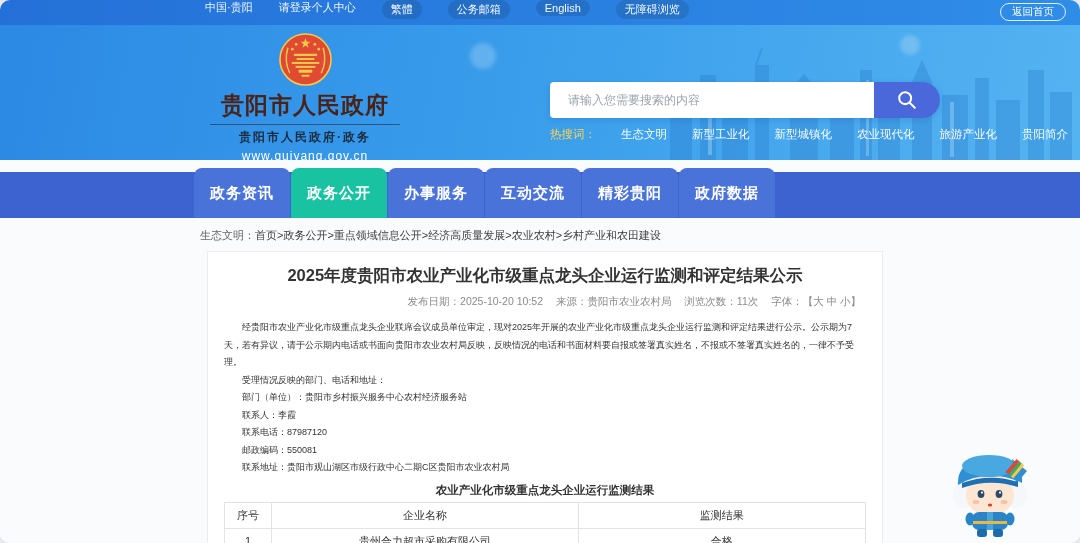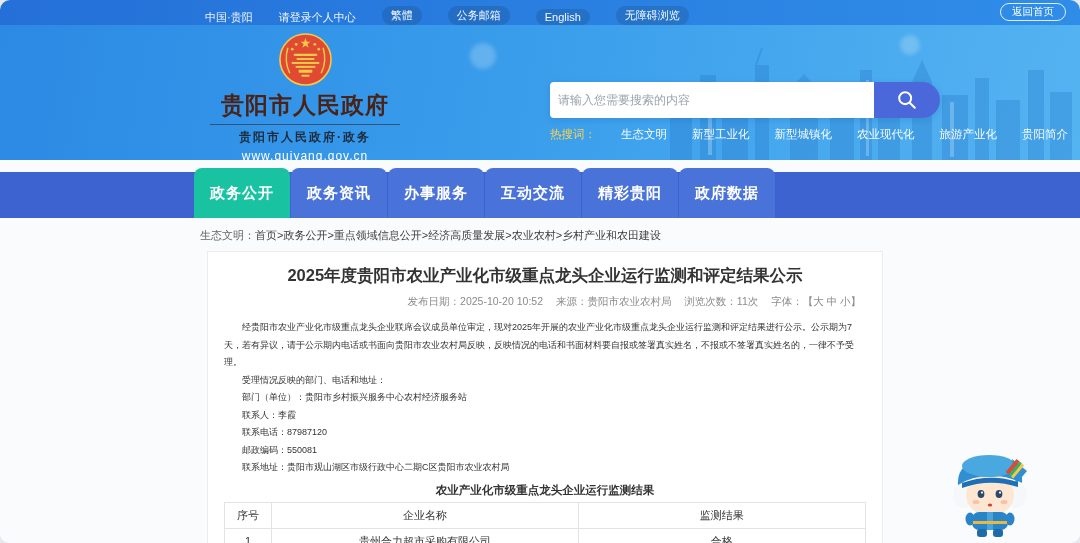--- a/index.html
+++ b/index.html
@@ -6,21 +6,21 @@
   body{
     width:1080px;height:543px;overflow:hidden;background:#e7e9ee;
     font-family:"Liberation Sans","DejaVu Sans",sans-serif;
     position:relative;
   }
   .page{position:absolute;inset:0;border-radius:10px;overflow:hidden;background:#fafbfd;}
 
   
   .topbar{
     height:25px;background:linear-gradient(90deg,#2470d8,#2f8de8);
-    display:flex;align-items:flex-end;padding-left:205px;color:#fff;
+    display:flex;align-items:flex-start;padding-left:205px;color:#fff;
     font-size:11px;position:relative;
   }
   .tb-link{margin-right:26px;opacity:.95;cursor:pointer;white-space:nowrap;}
   .tb-link.pill{background:rgba(0,0,0,.12);padding:2px 9px;border-radius:9px;}
   .home-btn{
     position:absolute;right:14px;top:3px;border:1px solid rgba(255,255,255,.85);
     border-radius:10px;padding:1px 11px;font-size:10.5px;cursor:pointer;white-space:nowrap;
   }
 
   
@@ -39,21 +39,21 @@
   .site-title{
     font-size:23px;font-weight:bold;color:#4a2318;letter-spacing:1px;margin-top:1px;
     padding-bottom:3px;border-bottom:1px solid rgba(45,30,40,.55);white-space:nowrap;
   }
   .site-sub{font-size:12px;font-weight:bold;color:#1c2b3d;letter-spacing:2px;margin-top:4px;white-space:nowrap;}
   .site-url{font-size:12px;color:#ffffff;letter-spacing:1px;margin-top:3px;}
 
   .search-wrap{position:absolute;left:550px;top:57px;width:390px;}
   .search-row{display:flex;height:36px;box-shadow:0 2px 6px rgba(20,70,140,.18);border-radius:4px 18px 18px 4px;}
   .search-input{
-    flex:1;border:none;outline:none;border-radius:4px 0 0 4px;padding:0 8px;
+    flex:1;border:none;outline:none;border-radius:4px 0 0 4px;padding:0 18px;
     font-size:12px;color:#333;background:#fff;font-family:inherit;
   }
   .search-input::placeholder{color:#9aa3ad;}
   .search-btn{
     width:66px;background:#4a68da;border-radius:0 18px 18px 0;
     display:flex;align-items:center;justify-content:center;cursor:pointer;
   }
   .hotwords{margin-top:9px;font-size:11.5px;color:#fff;display:flex;gap:25px;white-space:nowrap;}
   .hot-label{color:#ffd34e;}
   .hot-term{cursor:pointer;opacity:.97;}
@@ -184,22 +184,22 @@
         <span class="hot-term">农业现代化</span>
         <span class="hot-term">旅游产业化</span>
         <span class="hot-term">贵阳简介</span>
       </div>
     </div>
   </div>
 
   <div class="navband">
     <div class="band"></div>
     <div class="tabs">
+      <div class="tab">政务资讯</div>
       <div class="tab active">政务公开</div>
-      <div class="tab">政务资讯</div>
       <div class="tab">办事服务</div>
       <div class="tab">互动交流</div>
       <div class="tab">精彩贵阳</div>
       <div class="tab">政府数据</div>
     </div>
   </div>
 
   <div class="content">
     <div class="breadcrumb">
       <span>生态文明：</span><span class="crumb-path">首页&gt;政务公开&gt;重点领域信息公开&gt;经济高质量发展&gt;农业农村&gt;乡村产业和农田建设</span>

